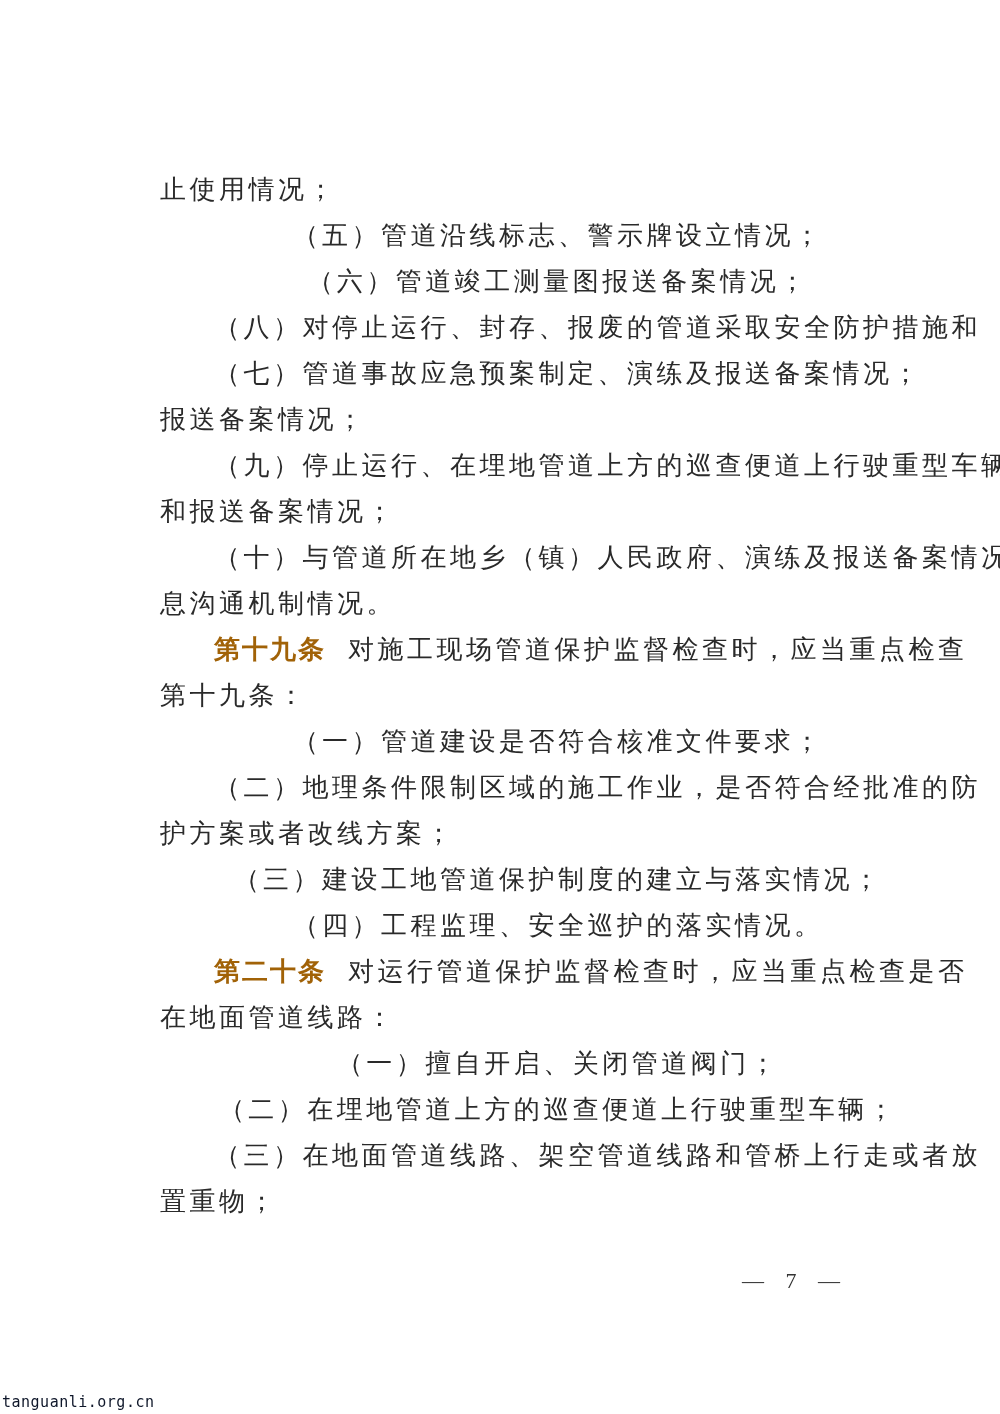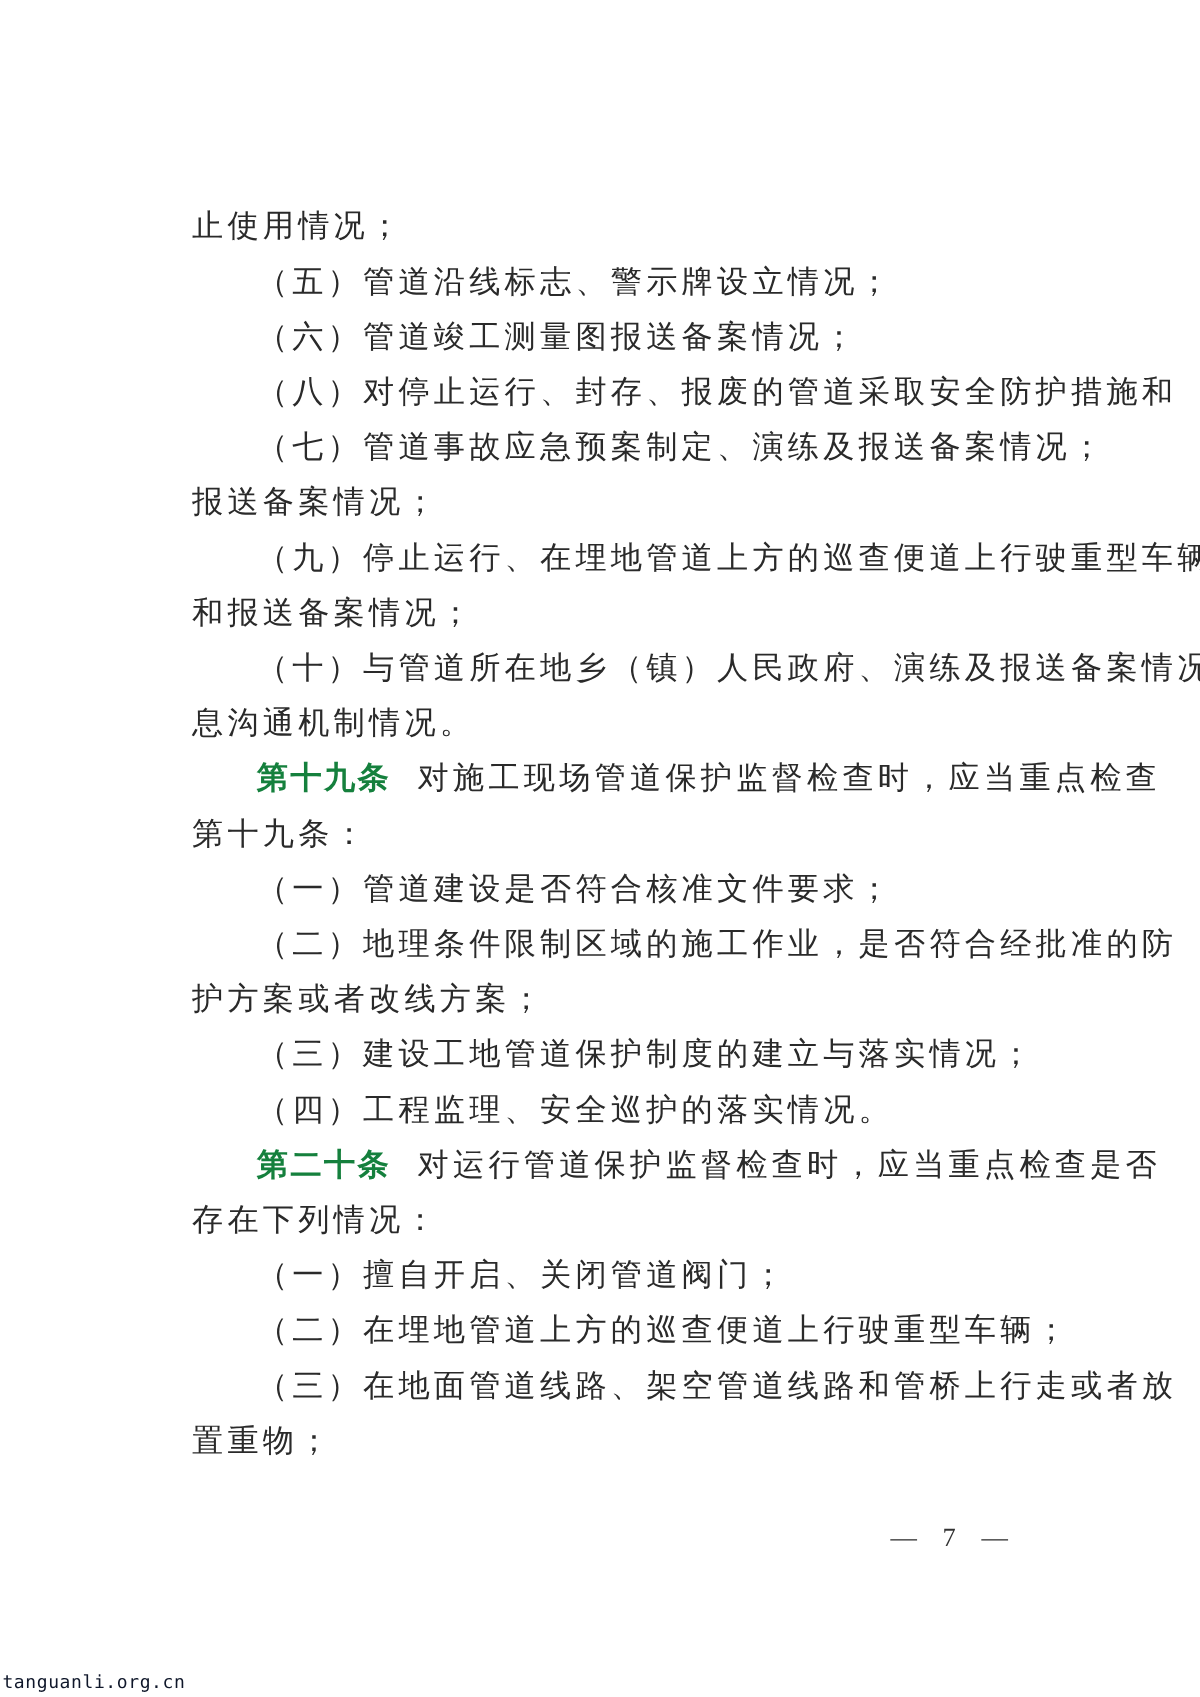--- a/index.html
+++ b/index.html
@@ -5,22 +5,22 @@
   html, body { margin: 0; padding: 0; }
   body {
     width: 1000px; height: 1414px; background: #ffffff; position: relative; overflow: hidden;
     font-family: "DejaVu Serif", "Liberation Serif", serif; color: #2a2a2a;
   }
   .page { position: absolute; left: 116px; top: 166px; width: 742px; margin-left: 44px; }
   .line {
     height: 46px; line-height: 46px; font-size: 26px; white-space: nowrap;
     letter-spacing: 3.5px; overflow: visible;
   }
-  .indent { padding-left: 54px; }
-  .art { font-weight: bold; letter-spacing: 2px; color: #15803d; margin-right: 22px; }
+  .indent { padding-left: 54px; text-align: center; }
+  .art { font-weight: bold; letter-spacing: 2px; color: #a16207; margin-right: 22px; }
   .pnum {
     position: absolute; left: 742px; top: 1268px; font-size: 22px; letter-spacing: 8px;
     font-family: "Liberation Serif", serif; color: #333;
   }
   .wm {
     position: absolute; left: 2px; top: 1393px; font-size: 15px; color: #0f172a;
     font-family: "DejaVu Sans Mono", monospace; letter-spacing: 0.5px;
   }
 </style>
 </head>
@@ -38,21 +38,21 @@
   <div class="line indent"><span>（十）与管道所在地乡（镇）人民政府、演练及报送备案情况</span></div>
   <div class="line"><span>息沟通机制情况。</span></div>
   <div class="line indent"><span class="art">第十九条</span><span>对施工现场管道保护监督检查时，应当重点检查</span></div>
   <div class="line"><span>第十九条：</span></div>
   <div class="line indent"><span>（一）管道建设是否符合核准文件要求；</span></div>
   <div class="line indent"><span>（二）地理条件限制区域的施工作业，是否符合经批准的防</span></div>
   <div class="line"><span>护方案或者改线方案；</span></div>
   <div class="line indent"><span>（三）建设工地管道保护制度的建立与落实情况；</span></div>
   <div class="line indent"><span>（四）工程监理、安全巡护的落实情况。</span></div>
   <div class="line indent"><span class="art">第二十条</span><span>对运行管道保护监督检查时，应当重点检查是否</span></div>
-  <div class="line"><span>存在下列情况：</span></div>
+  <div class="line"><span>在地面管道线路：</span></div>
   <div class="line indent"><span>（一）擅自开启、关闭管道阀门；</span></div>
   <div class="line indent"><span>（二）在埋地管道上方的巡查便道上行驶重型车辆；</span></div>
   <div class="line indent"><span>（三）在地面管道线路、架空管道线路和管桥上行走或者放</span></div>
   <div class="line"><span>置重物；</span></div>
 </div>
 
 <div class="pnum">— 7 —</div>
 <div class="wm">tanguanli.org.cn</div>
 
 </body></html>

